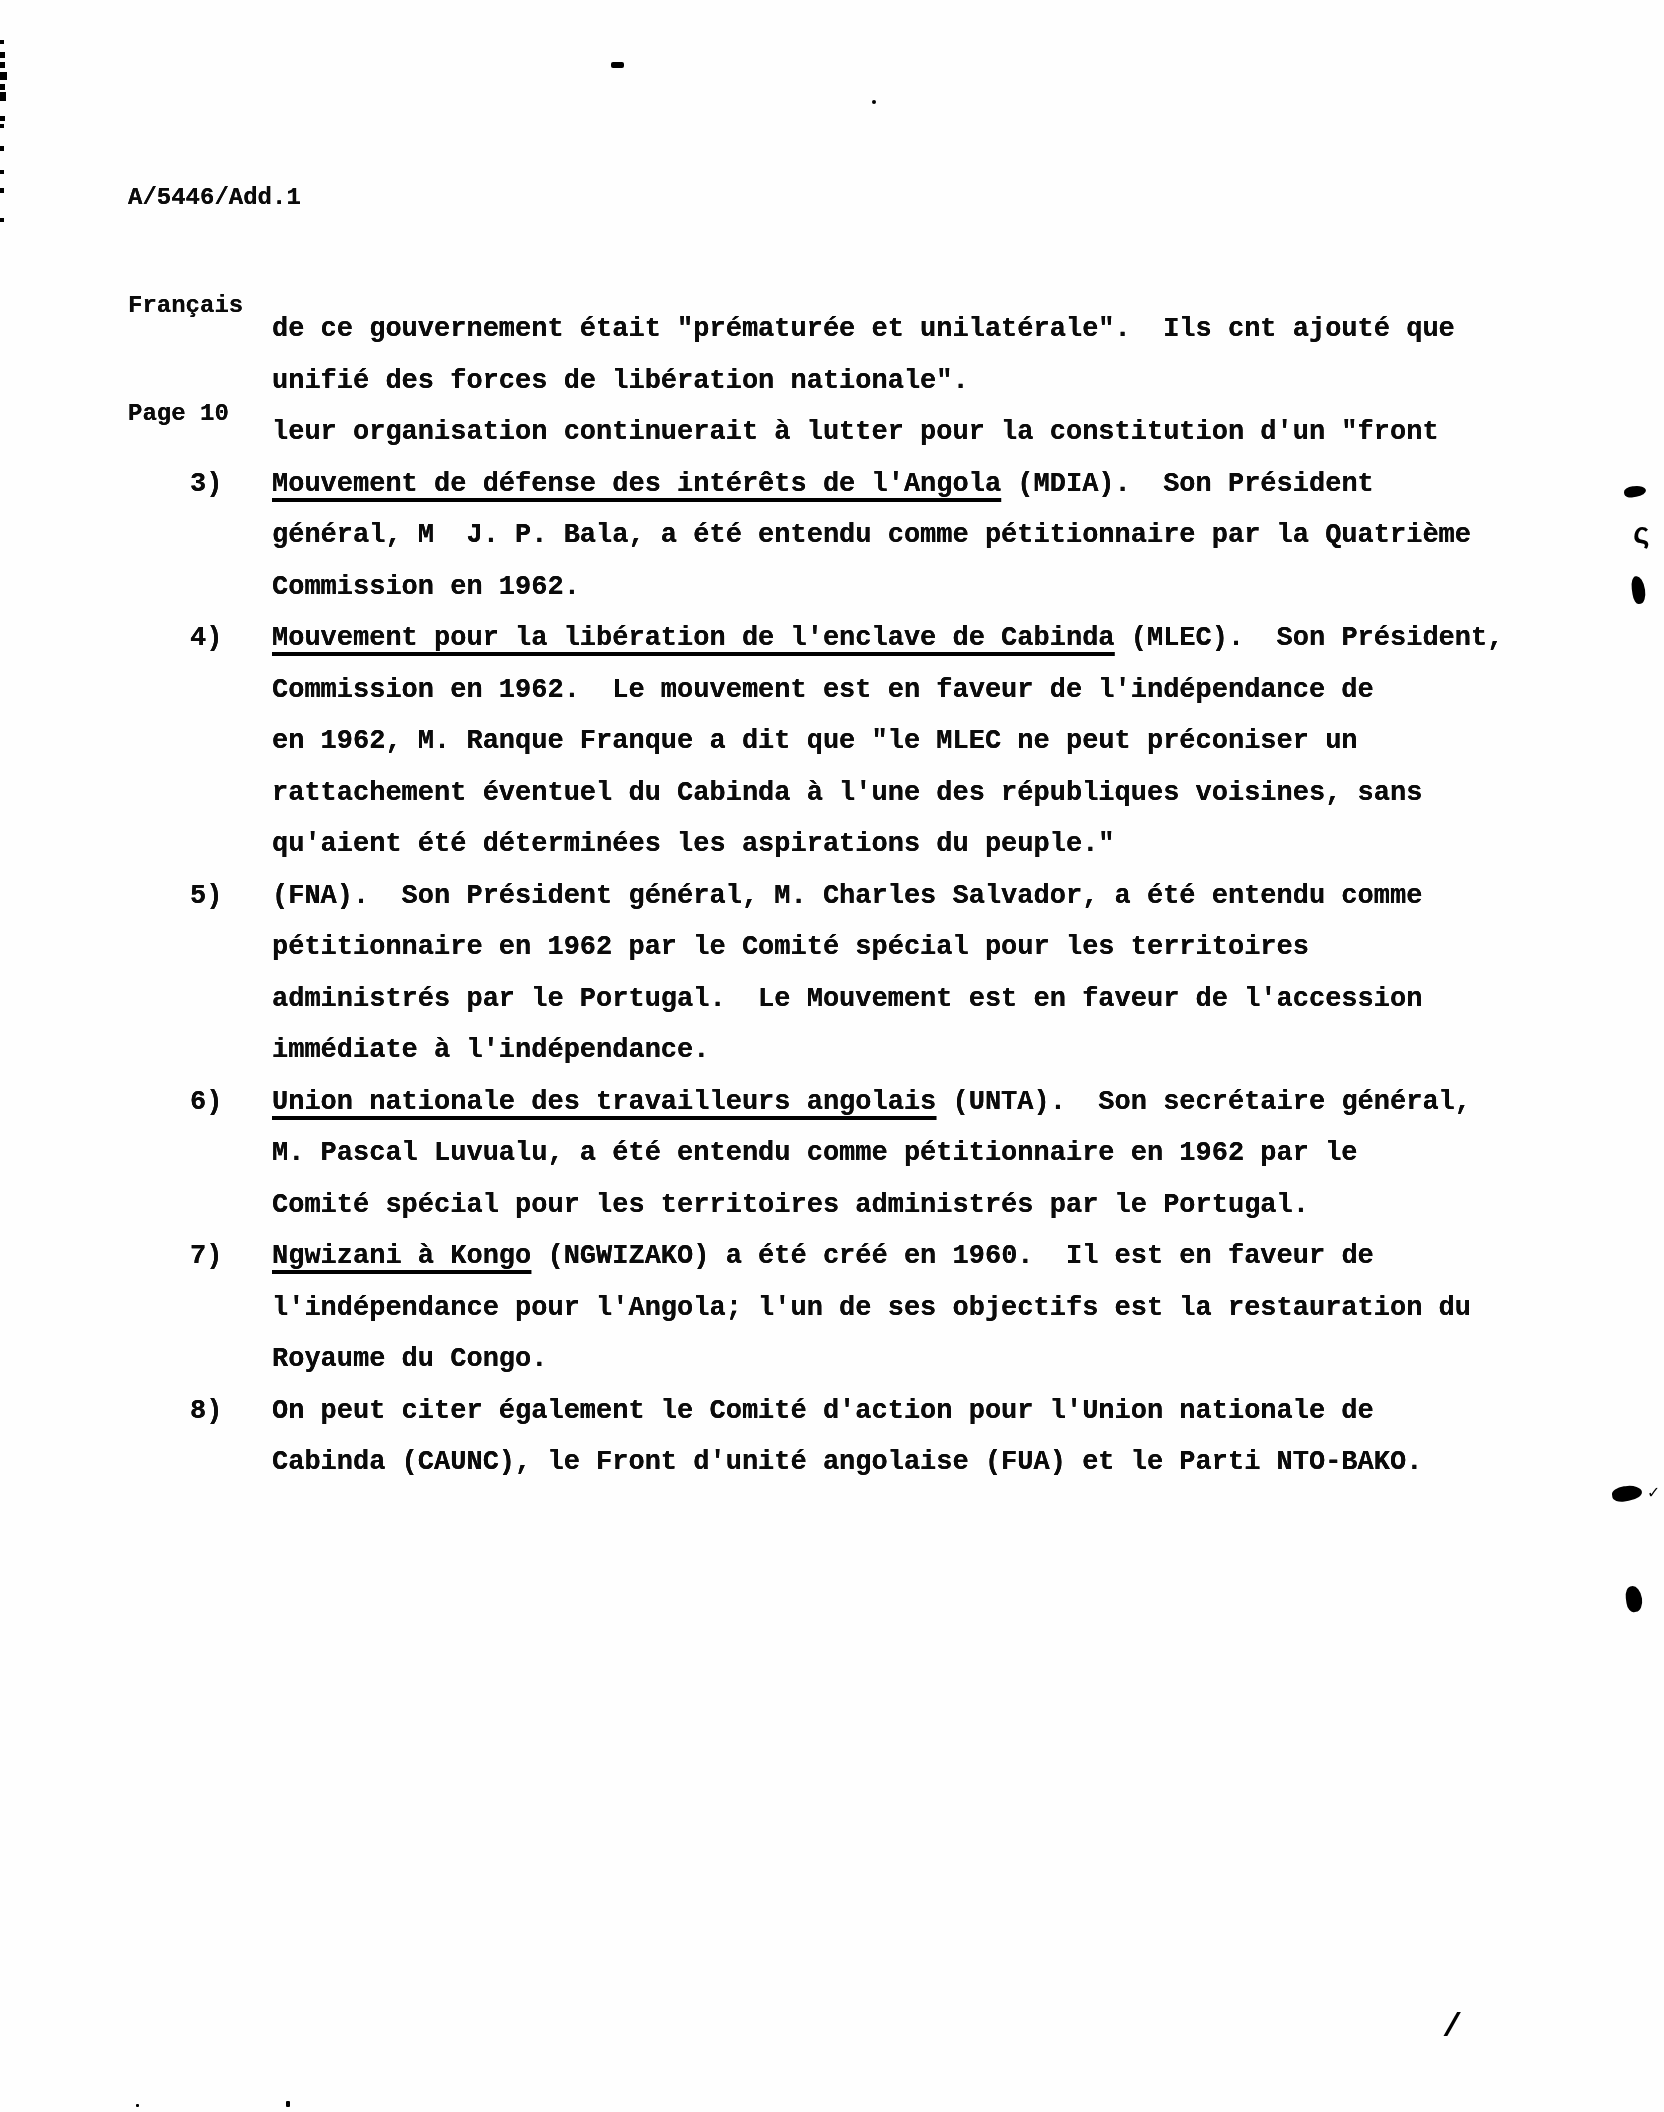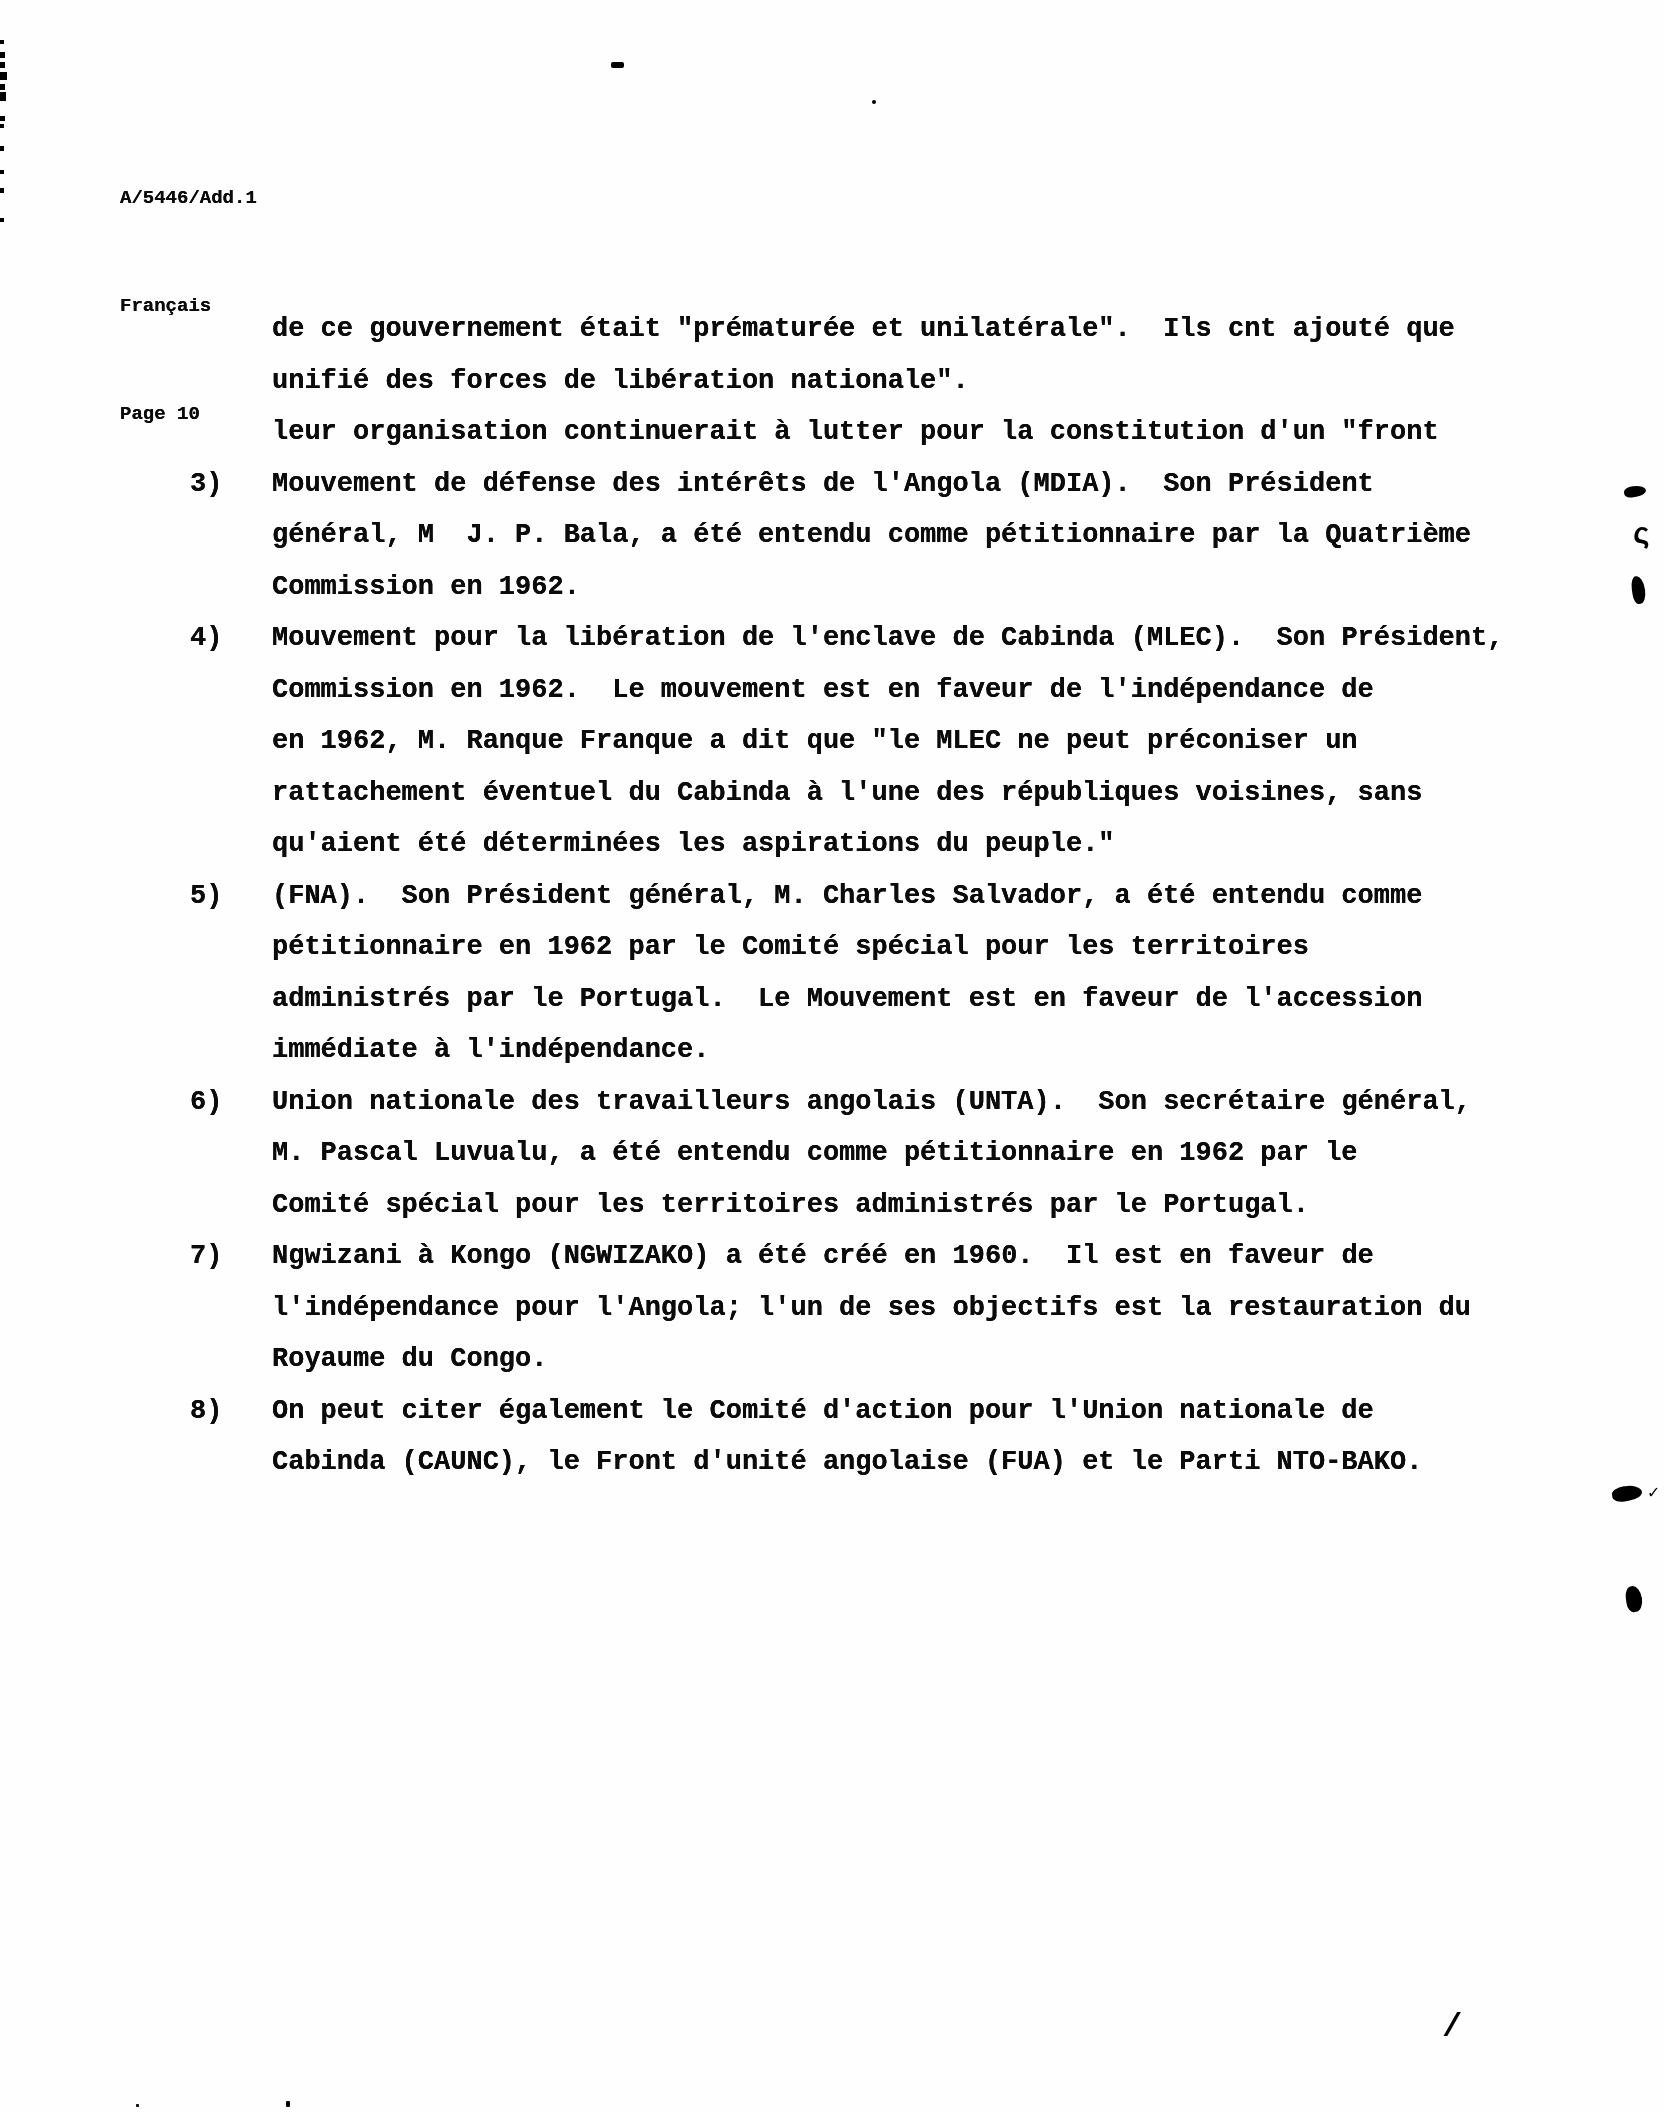--- a/index.html
+++ b/index.html
@@ -7,23 +7,23 @@
     position: relative;
     width: 1664px;
     height: 2112px;
     background: #fefefe;
     overflow: hidden;
     font-family: "Liberation Mono", "DejaVu Sans Mono", monospace;
     color: #0b0b0b;
   }
   #doc-header {
     position: absolute;
-    left: 120px;
+    left: 128px;
     top: 108px;
-    font-size: 19px;
+    font-size: 24px;
     line-height: 36px;
     font-weight: 700;
     white-space: pre;
     text-shadow: 0 0 0.6px #000;
   }
   #doc-body {
     position: absolute;
     left: 272px;
     top: 304px;
     width: 1240px;
@@ -38,20 +38,21 @@
     white-space: pre;
   }
   .num {
     position: absolute;
     left: -82px;
     top: 0;
     height: 51.5px;
     line-height: 51.5px;
   }
   .u {
+    text-decoration: underline;
     text-decoration-thickness: 3.5px;
     text-underline-offset: 7px;
     text-decoration-color: #000;
   }
   .artifact { position: absolute; background: #000; }
   .artifact.glyph {
     background: transparent;
     color: #000;
     font-weight: 700;
     line-height: 1;

